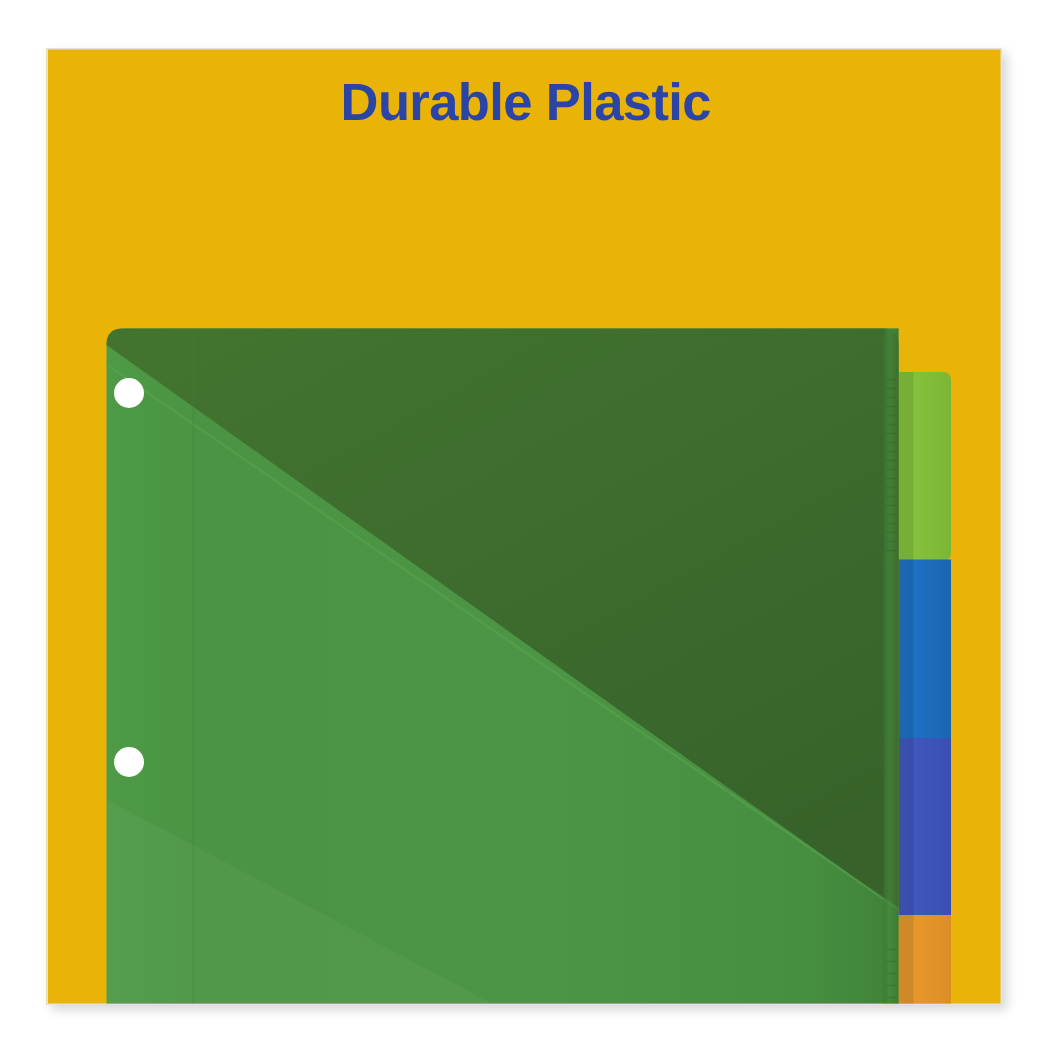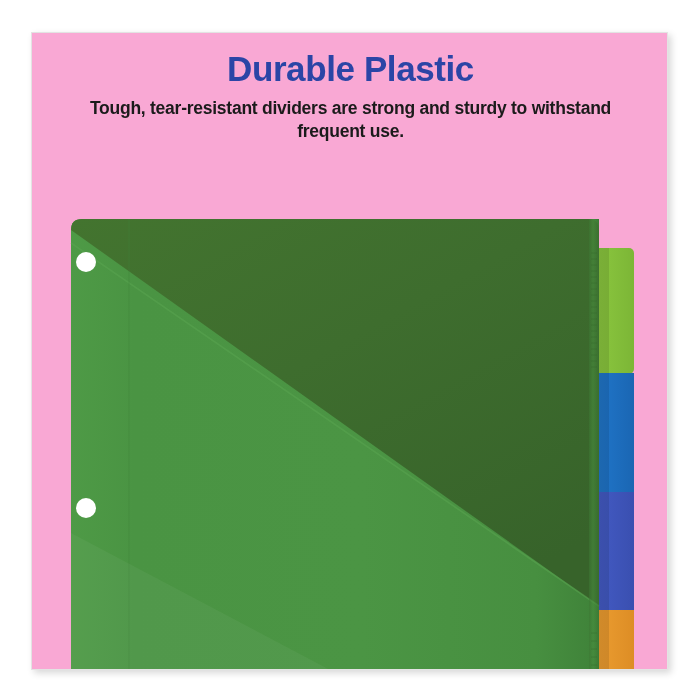--- a/index.html
+++ b/index.html
@@ -23,21 +23,21 @@
     background: #ffffff;
   }
 
   
   #card {
     position: absolute;
     left: 31px;
     top: 32px;
     width: 637px;
     height: 638px;
-    background: #f9a8d4;
+    background: #eab308;
     border: 1px solid #e3e3e3;
     box-sizing: border-box;
     box-shadow: 3px 3px 7px rgba(0,0,0,0.16);
     overflow: hidden;
     text-decoration: underline;
   }
 
   
   #headline-block {
     position: absolute;
@@ -186,17 +186,16 @@
 
         <circle cx="54" cy="229" r="10" fill="#ffffff"></circle>
         <circle cx="54" cy="475" r="10" fill="#ffffff"></circle>
 
         <path d="M 39,500 L 300,638 L 39,638 Z" fill="#ffffff" opacity="0.045"></path>
       </svg>
     </div>
 
     <div id="headline-block">
       <h1 id="headline">Durable Plastic</h1>
-      <p id="subhead">Tough, tear-resistant dividers are strong and sturdy to withstand frequent use.</p>
     </div>
 
   </div>
 </div>
 
 </body></html>

